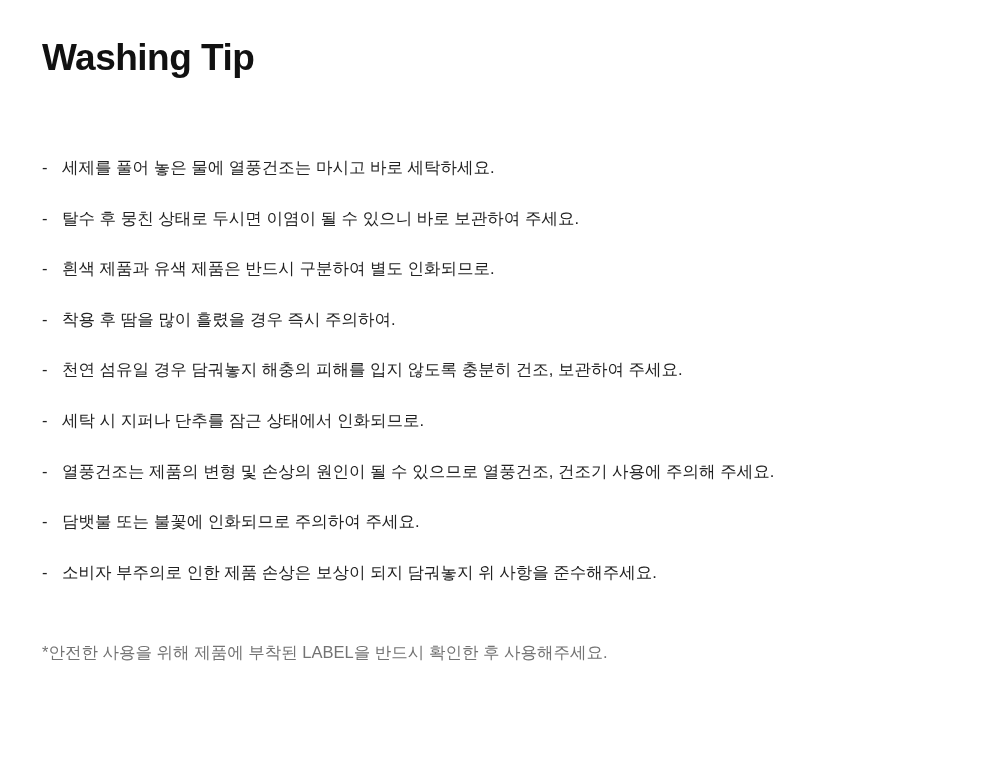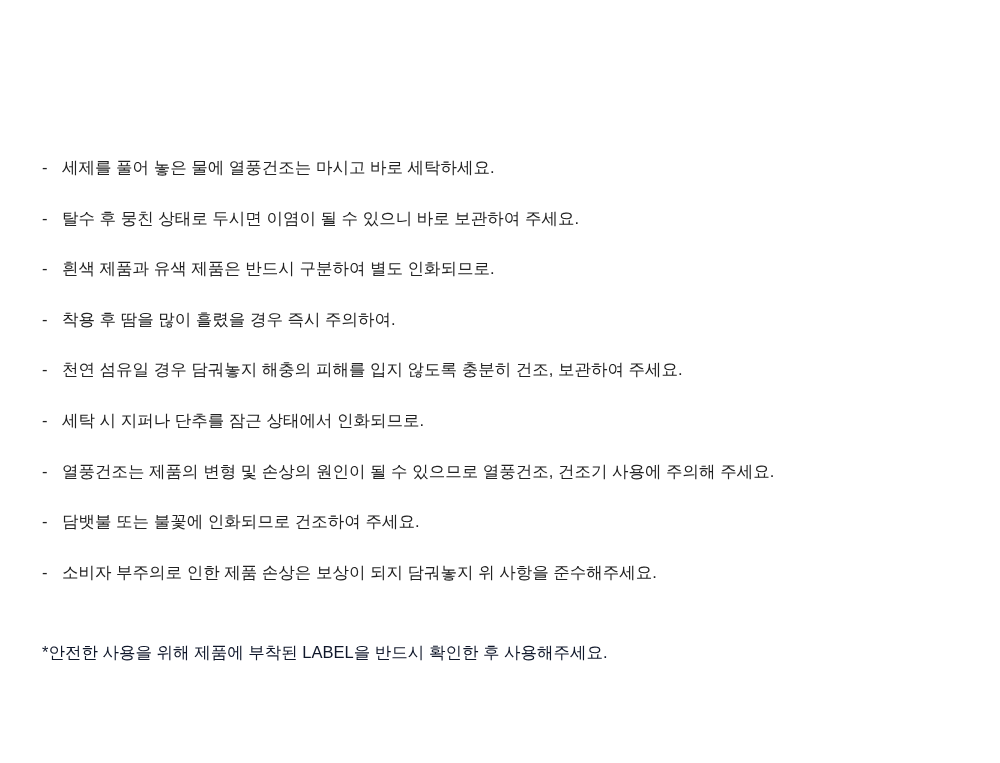--- a/index.html
+++ b/index.html
@@ -52,29 +52,30 @@
   }
   .tip-text {
     flex: 1 1 auto;
   }
   .note {
     position: absolute;
     left: 42px;
     top: 641px;
     font-size: 16.5px;
     line-height: 1.4;
-    color: #0f172a;
+    color: #737373;
     white-space: nowrap;
   }
 </style>
 </head>
 <body>
 
 <div class="page">
 
+  <div class="title">Washing Tip</div>
 
   <div class="tips">
 
     <div class="tip-row">
       <span class="tip-dash">-</span>
       <span class="tip-text">세제를 풀어 놓은 물에 열풍건조는 마시고 바로 세탁하세요.</span>
     </div>
 
     <div class="tip-row">
       <span class="tip-dash">-</span>
@@ -101,21 +102,21 @@
       <span class="tip-text">세탁 시 지퍼나 단추를 잠근 상태에서 인화되므로.</span>
     </div>
 
     <div class="tip-row">
       <span class="tip-dash">-</span>
       <span class="tip-text">열풍건조는 제품의 변형 및 손상의 원인이 될 수 있으므로 열풍건조, 건조기 사용에 주의해 주세요.</span>
     </div>
 
     <div class="tip-row">
       <span class="tip-dash">-</span>
-      <span class="tip-text">담뱃불 또는 불꽃에 인화되므로 건조하여 주세요.</span>
+      <span class="tip-text">담뱃불 또는 불꽃에 인화되므로 주의하여 주세요.</span>
     </div>
 
     <div class="tip-row">
       <span class="tip-dash">-</span>
       <span class="tip-text">소비자 부주의로 인한 제품 손상은 보상이 되지 담궈놓지 위 사항을 준수해주세요.</span>
     </div>
 
   </div>
 
   <div class="note">*안전한 사용을 위해 제품에 부착된 LABEL을 반드시 확인한 후 사용해주세요.</div>

